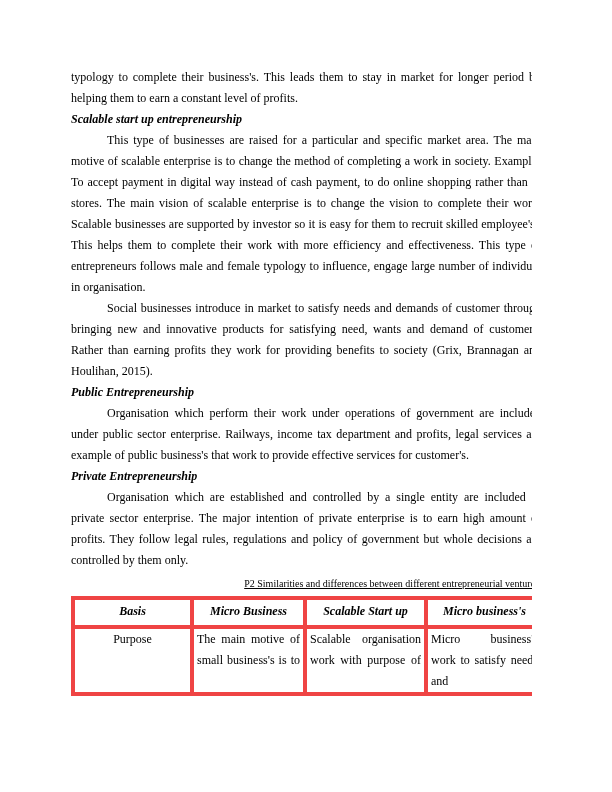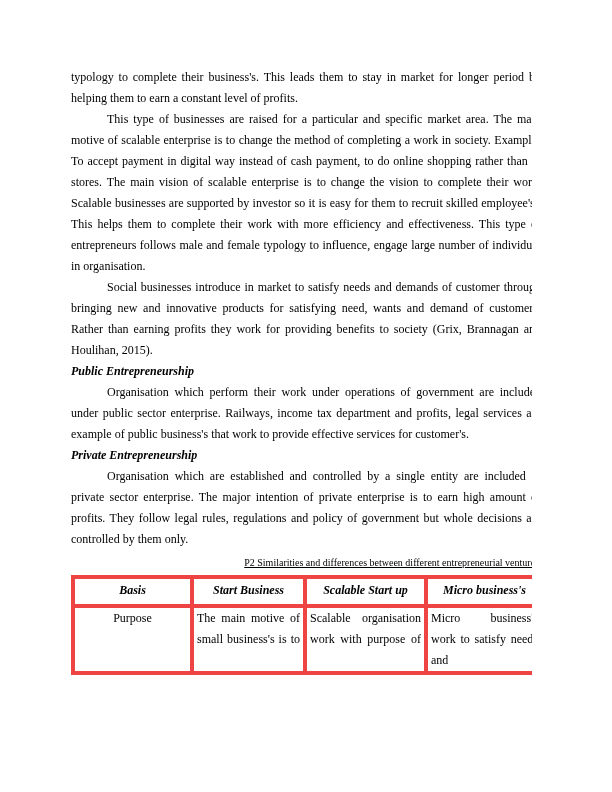--- a/index.html
+++ b/index.html
@@ -91,20 +91,21 @@
   }
 </style>
 </head>
 <body>
 
 <div class="page">
   <div class="content">
 
     <p class="para no-indent">typology to complete their business's. This leads them to stay in market for longer period by helping them to earn a constant level of profits.</p>
 
+    <h3 class="section-heading">Scalable start up entrepreneurship</h3>
     <p class="para">This type of businesses are raised for a particular and specific market area. The main motive of scalable enterprise is to change the method of completing a work in society.  Example- To accept payment in digital way instead of cash payment, to do online shopping rather than in stores. The main vision of scalable enterprise is to change the vision to complete their work. Scalable businesses are supported by investor so it is easy for them to recruit skilled employee's . This helps them to complete their work with more efficiency and effectiveness. This type of entrepreneurs follows male and female typology to influence, engage large number of individual in organisation.</p>
 
     <p class="para">Social businesses introduce in market to satisfy needs and demands of customer through bringing new and innovative products for satisfying need, wants and demand of customers. Rather than earning profits they work for providing benefits to society (Grix, Brannagan and Houlihan, 2015).</p>
 
     <h3 class="section-heading">Public Entrepreneurship</h3>
     <p class="para">Organisation which perform their work under operations of government are included under public sector enterprise. Railways, income tax department and profits, legal services are example of public business's that work to provide effective services for customer's.</p>
 
     <h3 class="section-heading">Private Entrepreneurship</h3>
     <p class="para">Organisation which are established and controlled by a single entity are included in private sector enterprise. The major intention of private enterprise is to earn high amount of profits. They follow legal rules, regulations and policy of government but whole decisions are controlled by them only.</p>
 
@@ -114,21 +115,21 @@
     <table class="diff-table">
       <colgroup>
         <col style="width:119px">
         <col style="width:113px">
         <col style="width:121px">
         <col style="width:117px">
       </colgroup>
       <thead>
         <tr>
           <th>Basis</th>
-          <th>Start Business</th>
+          <th>Micro Business</th>
           <th>Scalable Start up</th>
           <th>Micro business's</th>
         </tr>
       </thead>
       <tbody>
         <tr>
           <td class="cell-left">Purpose</td>
           <td class="cell-justify">The main motive of small business's is to</td>
           <td class="cell-justify">Scalable organisation work with purpose of</td>
           <td class="cell-justify">Micro business's work to satisfy needs and</td>

